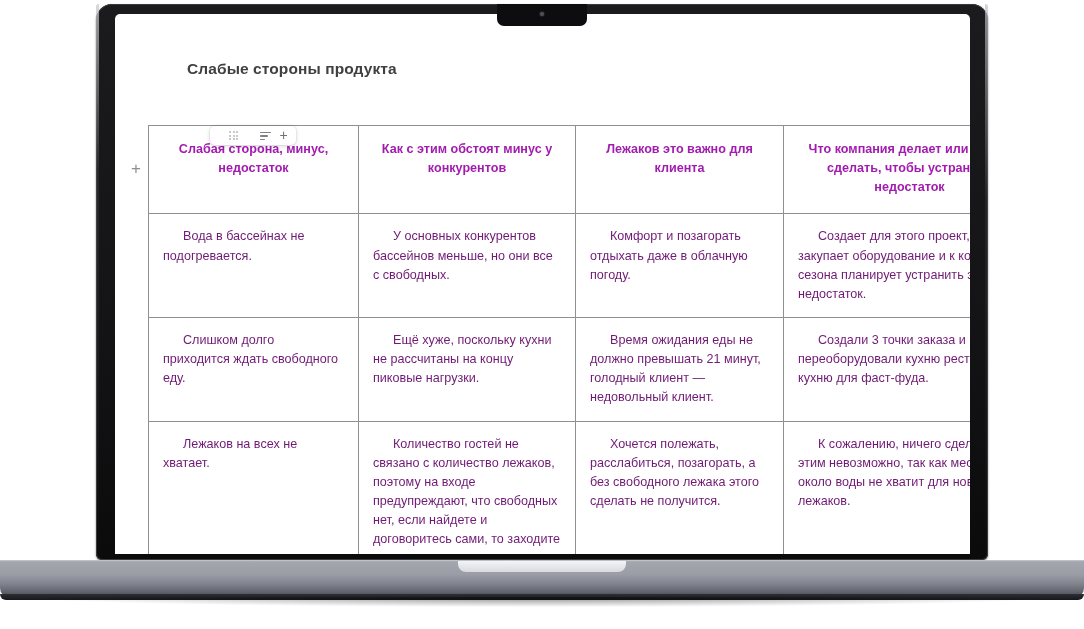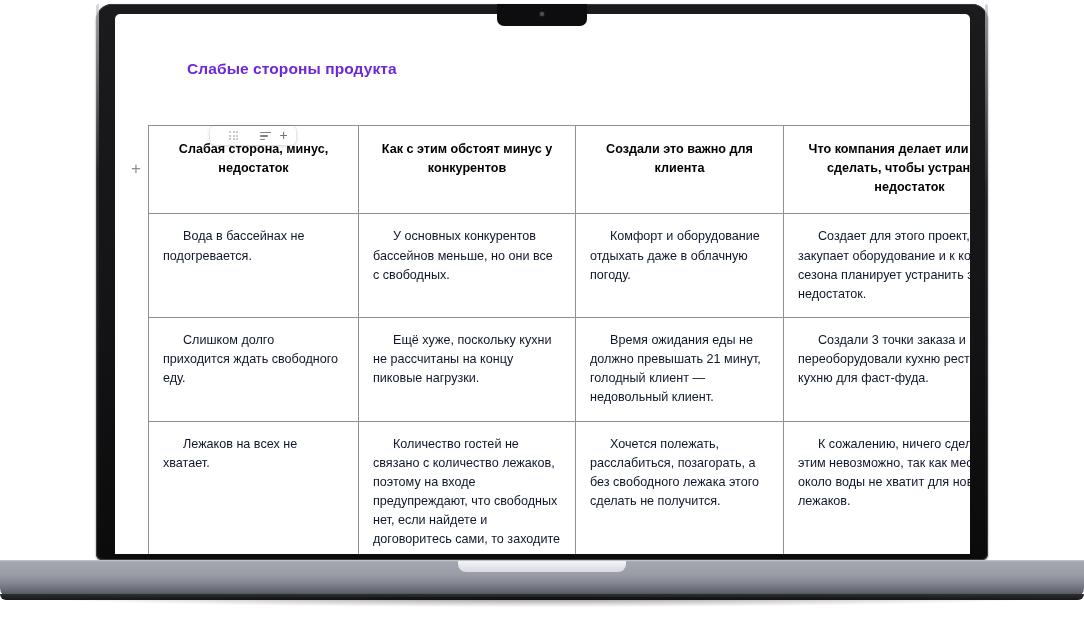--- a/index.html
+++ b/index.html
@@ -134,21 +134,21 @@
     width: 855px;
     height: 540px;
   }
 
   #page-title {
     position: absolute;
     left: 72px;
     top: 46px;
     font-size: 15.5px;
     font-weight: bold;
-    color: #6d28d9;
+    color: #404040;
     letter-spacing: .1px;
   }
 
   
   #add-row-button {
     position: absolute;
     left: 13px;
     top: 147px;
     width: 16px;
     height: 16px;
@@ -233,30 +233,30 @@
     border-collapse: collapse;
     table-layout: fixed;
   }
   #weakness-table td, #weakness-table th {
     border: 1px solid #8e9094;
     border-width: 1px;
     vertical-align: top;
     padding: 13px 14px 13px 14px;
     font-size: 12.6px;
     line-height: 1.52;
-    color: #0f172a;
+    color: #701a75;
     text-align: left;
     text-indent: 20px;
     font-weight: normal;
   }
   #weakness-table thead th {
     text-align: center;
     text-indent: 0;
     font-weight: bold;
-    color: #000000;
+    color: #a21caf;
     font-size: 12.6px;
     padding: 14px 12px 16px 12px;
     height: 40px;
   }
   .col-1 { width: 185px; }
   .col-2 { width: 192px; }
   .col-3 { width: 183px; }
   .col-4 { width: 227px; }
 
   .row-tall td { height: 64px; }
@@ -298,29 +298,29 @@
             <i></i>
         </div>
         <div id="add-column-icon">+</div>
       </div>
 
       <table id="weakness-table">
         <thead>
           <tr>
             <th class="col-1">Слабая сторона, минус, недостаток</th>
             <th class="col-2">Как с этим обстоят минус у конкурентов</th>
-            <th class="col-3">Создали это важно для клиента</th>
+            <th class="col-3">Лежаков это важно для клиента</th>
             <th class="col-4">Что компания делает или может сделать, чтобы устранить недостаток</th>
           </tr>
         </thead>
         <tbody>
           <tr class="row-tall">
             <td class="col-1">Вода в бассейнах не подогревается.</td>
             <td class="col-2">У основных конкурентов бассейнов меньше, но они все с свободных.</td>
-            <td class="col-3">Комфорт и оборудование отдыхать даже в облачную погоду.</td>
+            <td class="col-3">Комфорт и позагорать отдыхать даже в облачную погоду.</td>
             <td class="col-4">Создает для этого проект, закупает оборудование и к концу сезона планирует устранить этот недостаток.</td>
           </tr>
           <tr class="row-tall">
             <td class="col-1">Слишком долго приходится ждать свободного еду.</td>
             <td class="col-2">Ещё хуже, поскольку кухни не рассчитаны на концу пиковые нагрузки.</td>
             <td class="col-3">Время ожидания еды не должно превышать 21 минут, голодный клиент — недовольный клиент.</td>
             <td class="col-4">Создали 3 точки заказа и выдачи, переоборудовали кухню ресторана в кухню для фаст-фуда.</td>
           </tr>
           <tr class="row-last">
             <td class="col-1">Лежаков на всех не хватает.</td>

